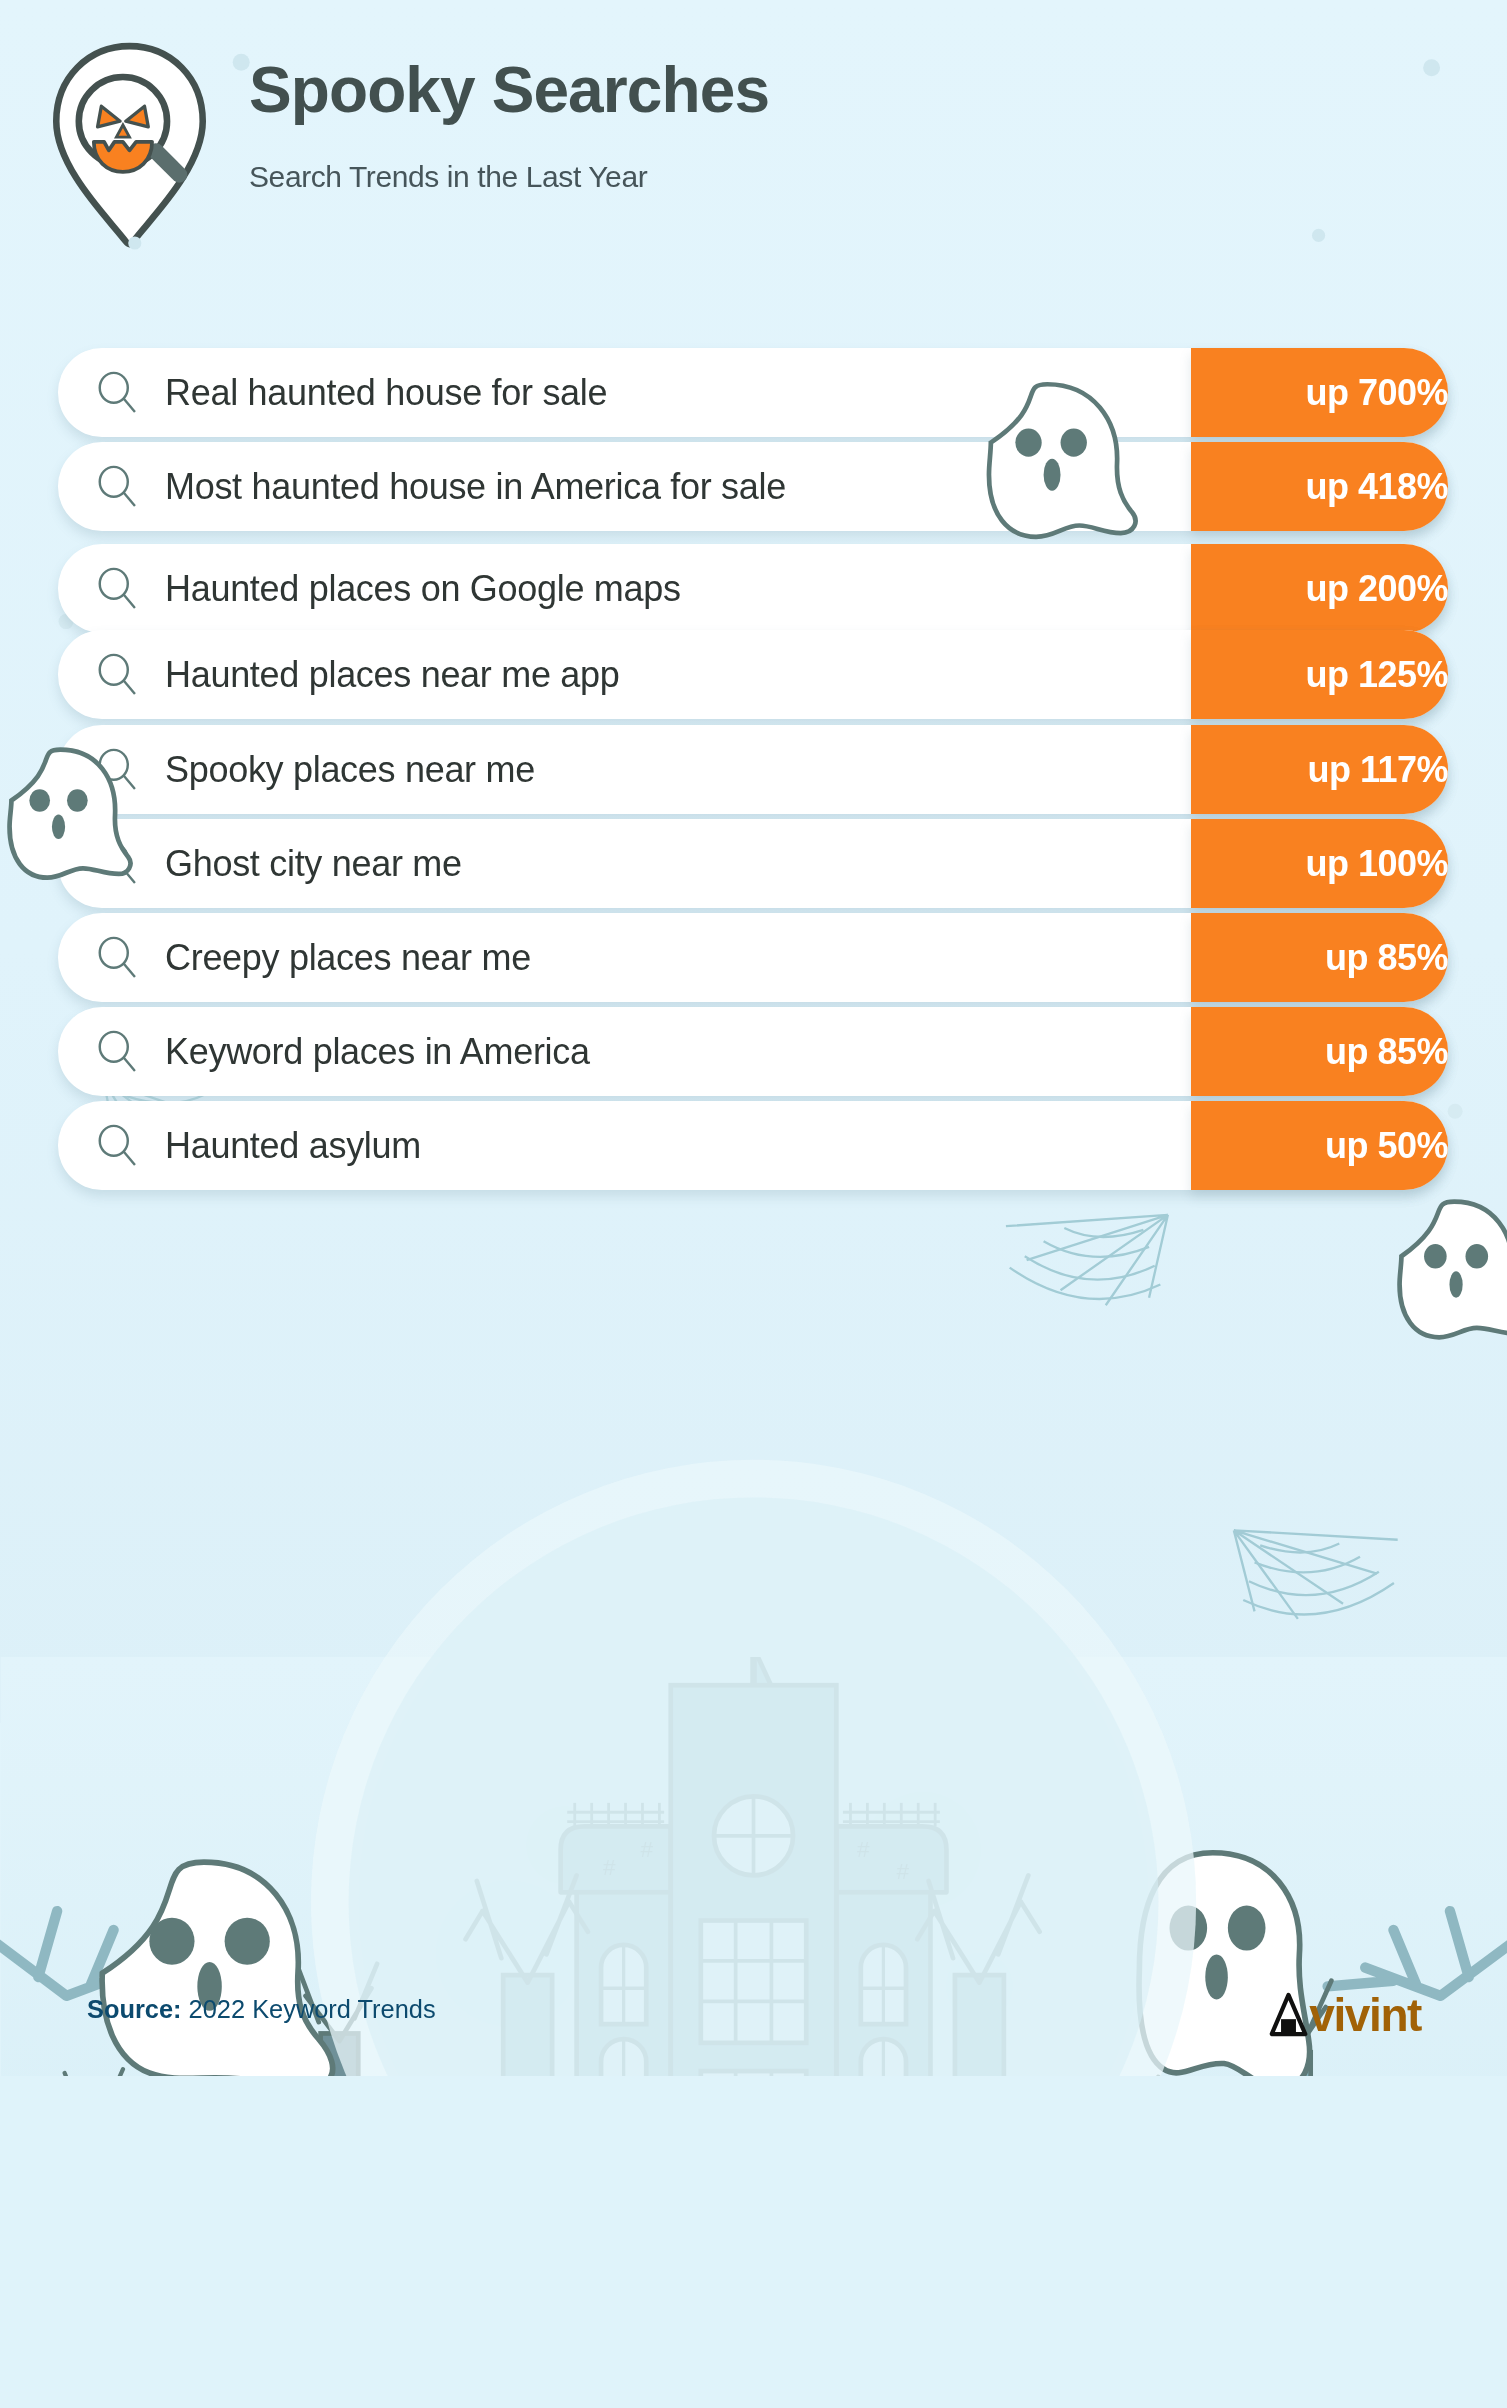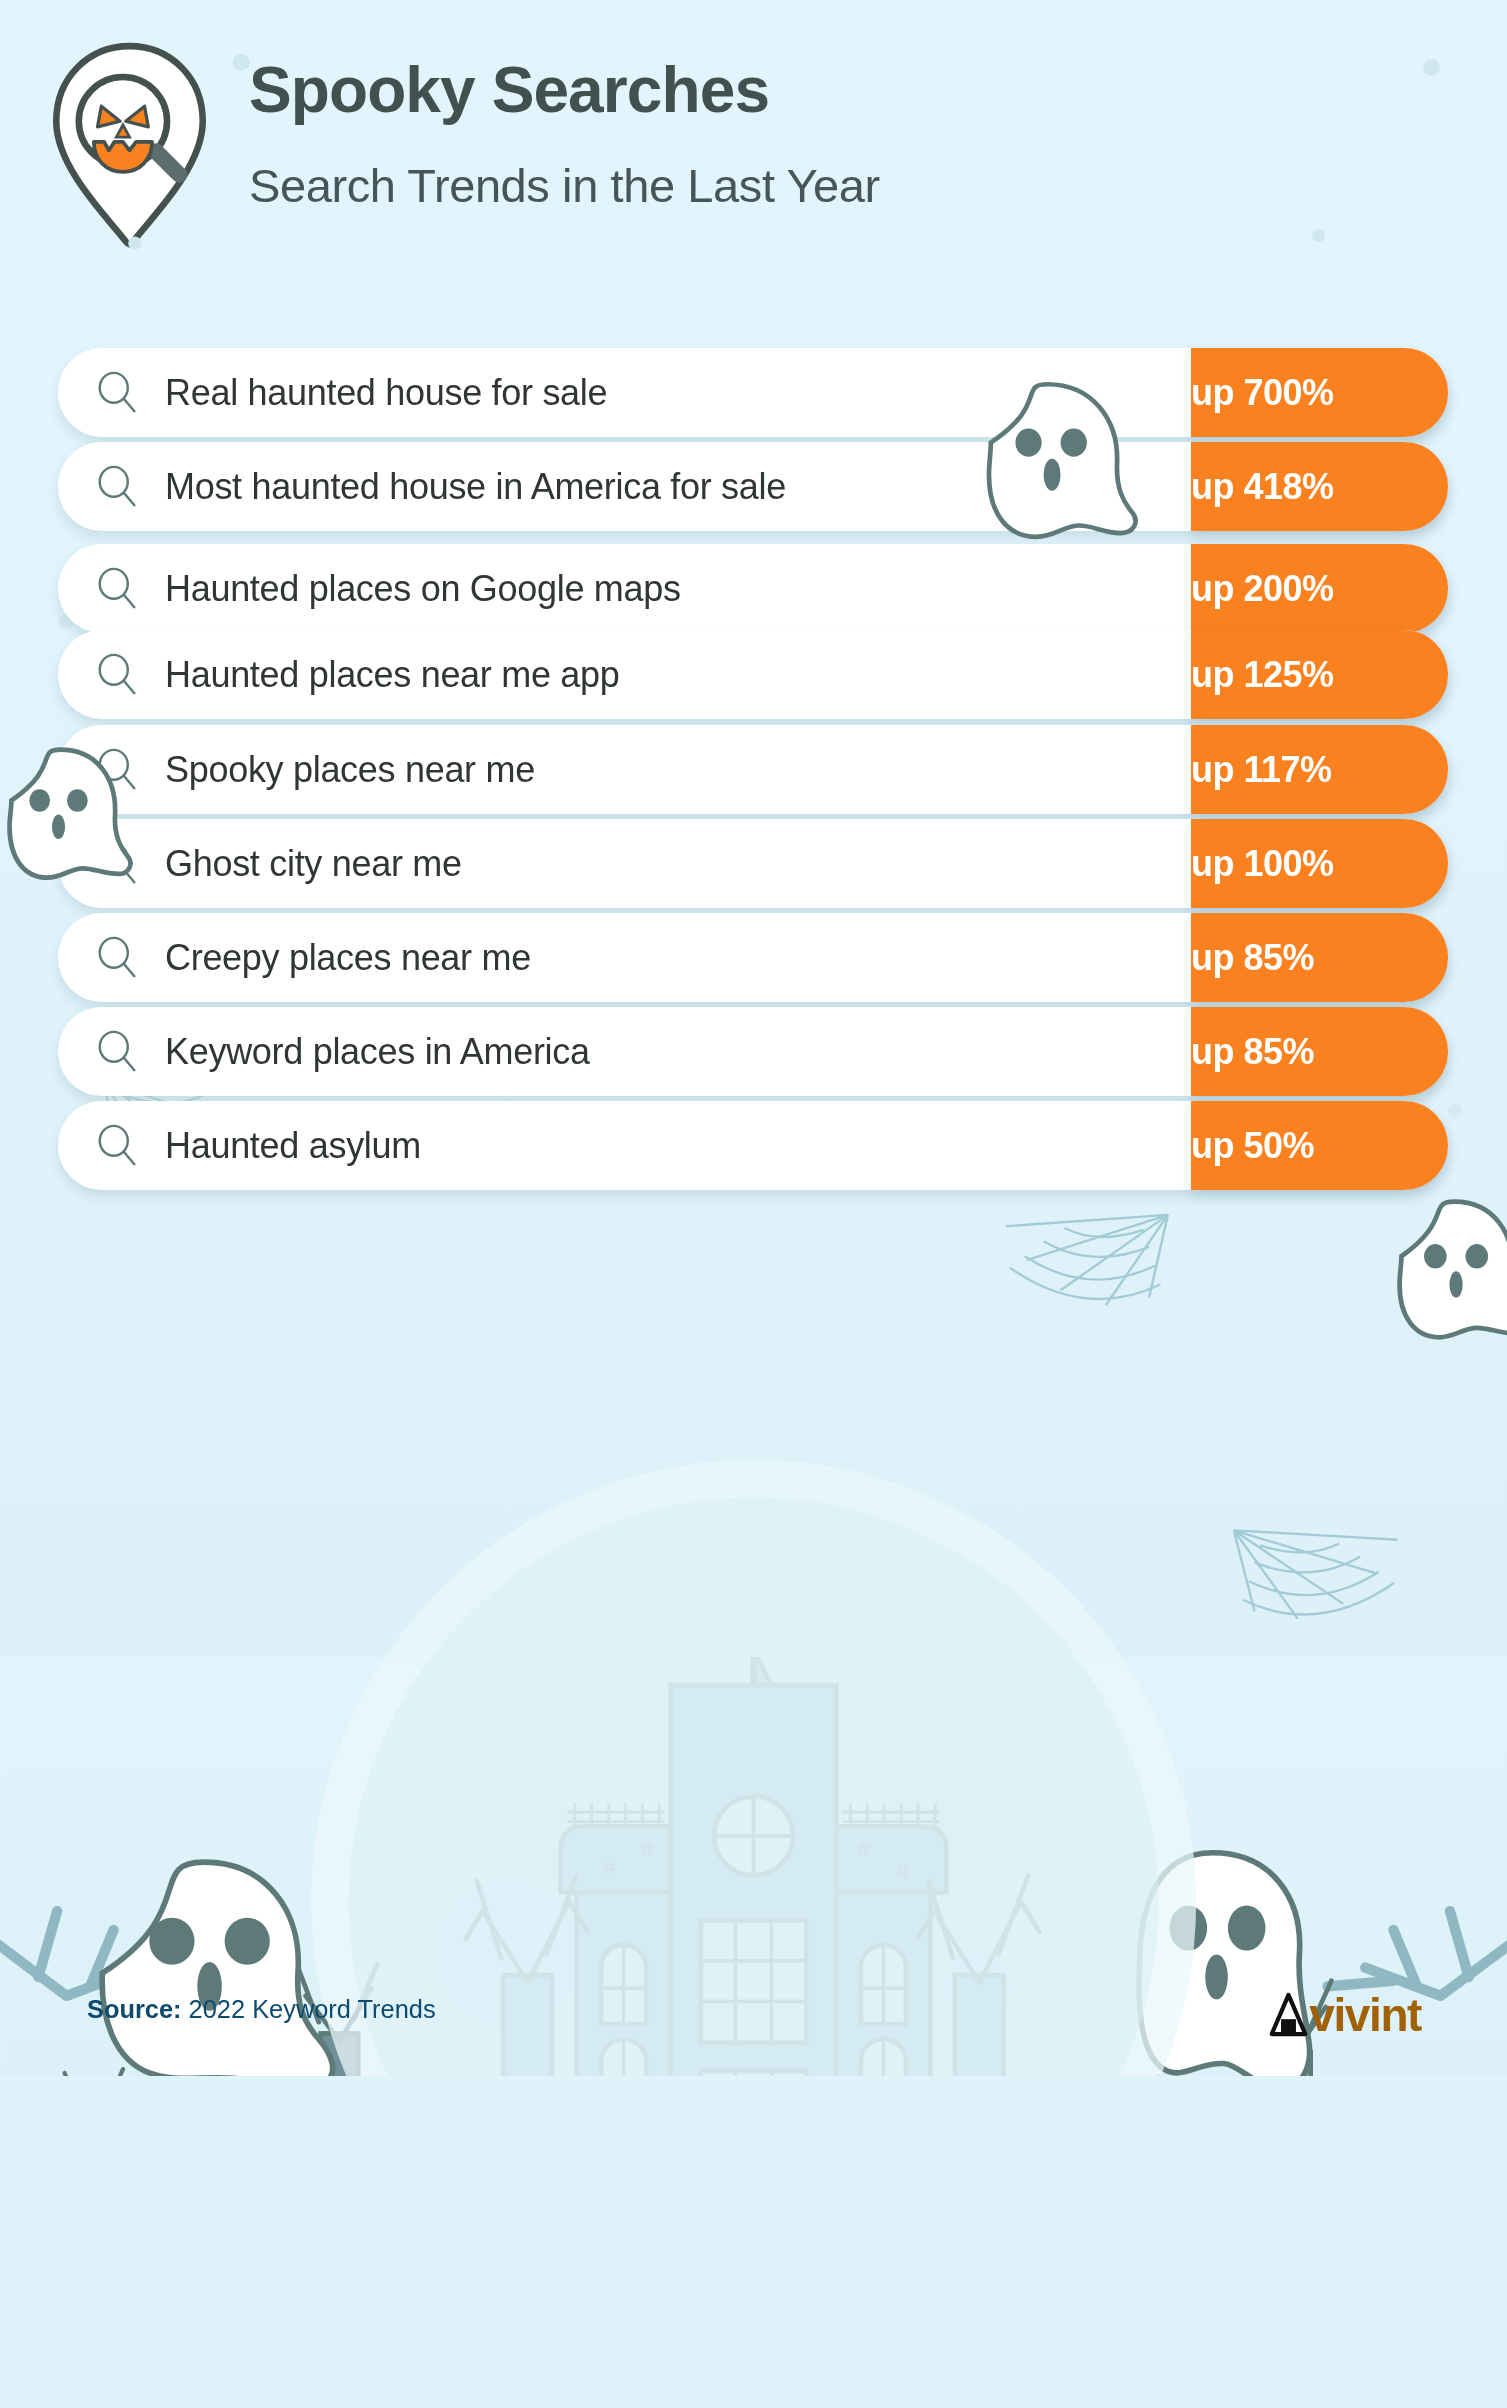--- a/index.html
+++ b/index.html
@@ -31,21 +31,21 @@
     position:absolute;left:45px;top:40px;width:169px;height:215px;
   }
   .title{
     position:absolute;left:249px;top:58px;
     font-size:64px;font-weight:bold;color:#42504f;
     letter-spacing:-0.9px;line-height:1;
     white-space:nowrap;
   }
   .subtitle{
     position:absolute;left:249px;top:162px;
-    font-size:47px;font-weight:normal;color:#46555a;
+    font-size:30px;font-weight:normal;color:#46555a;
     letter-spacing:-0.4px;line-height:1;
     white-space:nowrap;
   }
   
   .rows{position:absolute;left:0;top:348px;width:1508px;height:1318px;}
   .row{
     position:absolute;left:58px;width:1390px;height:89px;
   }
   .bar{
     position:absolute;left:0;top:0;width:1390px;height:89px;
@@ -59,21 +59,21 @@
     position:absolute;left:107px;top:0;height:89px;
     display:flex;align-items:center;
     font-size:36px;color:#2f3634;letter-spacing:-0.3px;
     white-space:nowrap;
   }
   .badge{
     position:absolute;right:0;top:0;
     width:257px;height:89px;
     background:#f98120;
     border-radius:0 44px 44px 0;
-    display:flex;align-items:center;justify-content:flex-start;
+    display:flex;align-items:center;justify-content:flex-end;
     box-shadow:0 6.6px 11.3px rgba(90,130,145,.18);
   }
   .badge span{
     font-size:36px;font-weight:bold;color:#ffffff;letter-spacing:-0.5px;
     white-space:nowrap;
   }
   
   .deco{position:absolute;left:0;top:0;width:1508px;height:2409px;pointer-events:none;}
   .above{z-index:6;}
   .below{z-index:1;}

